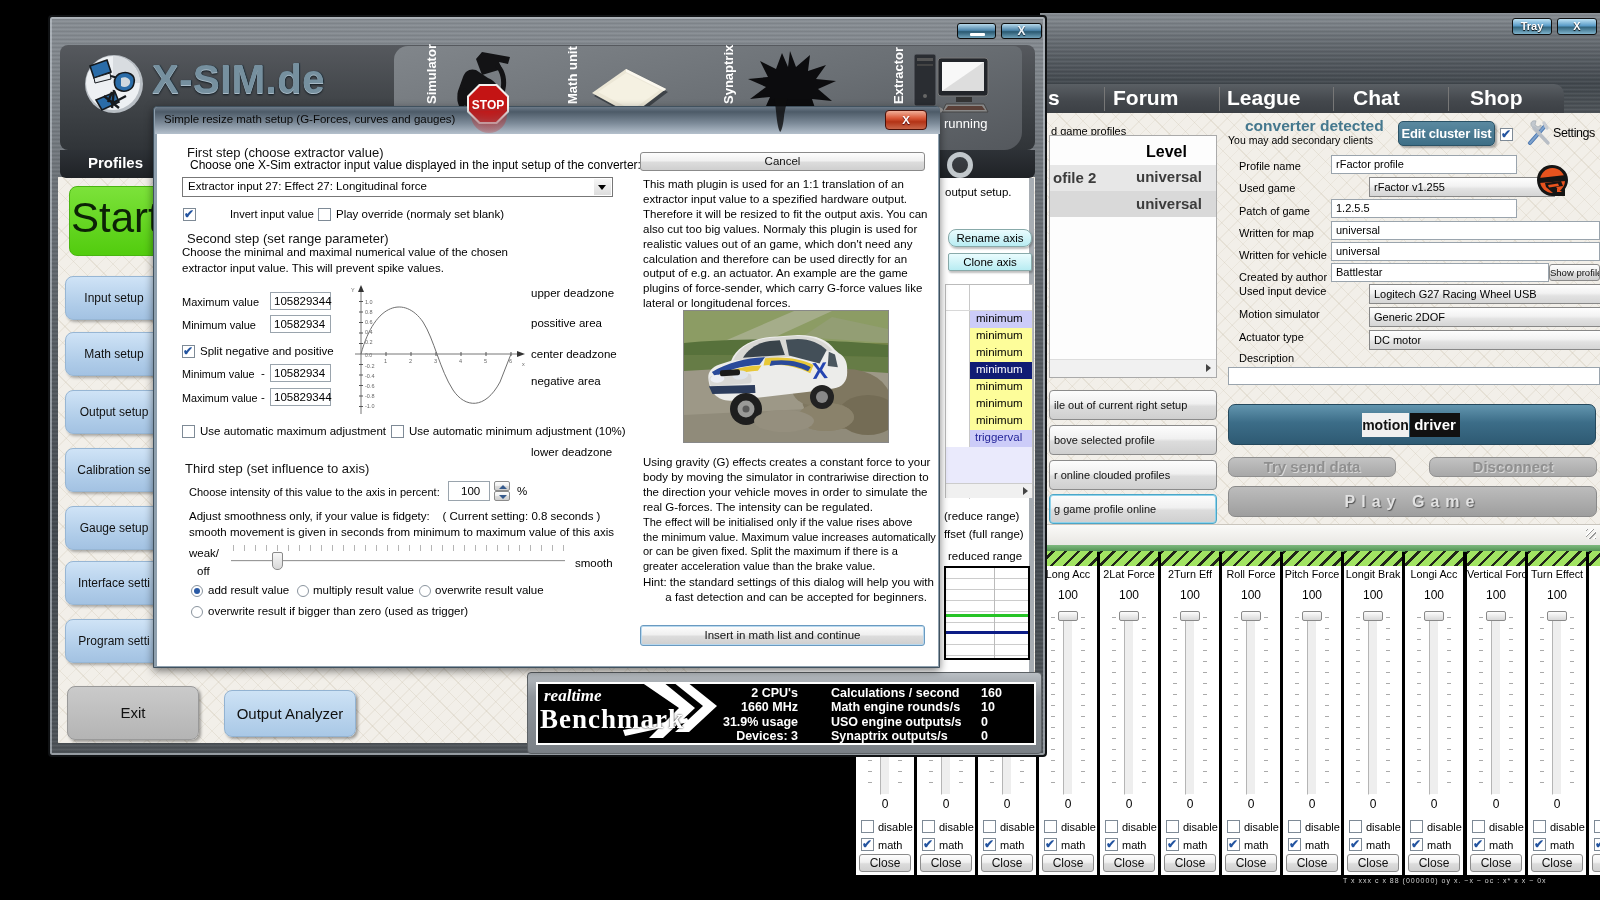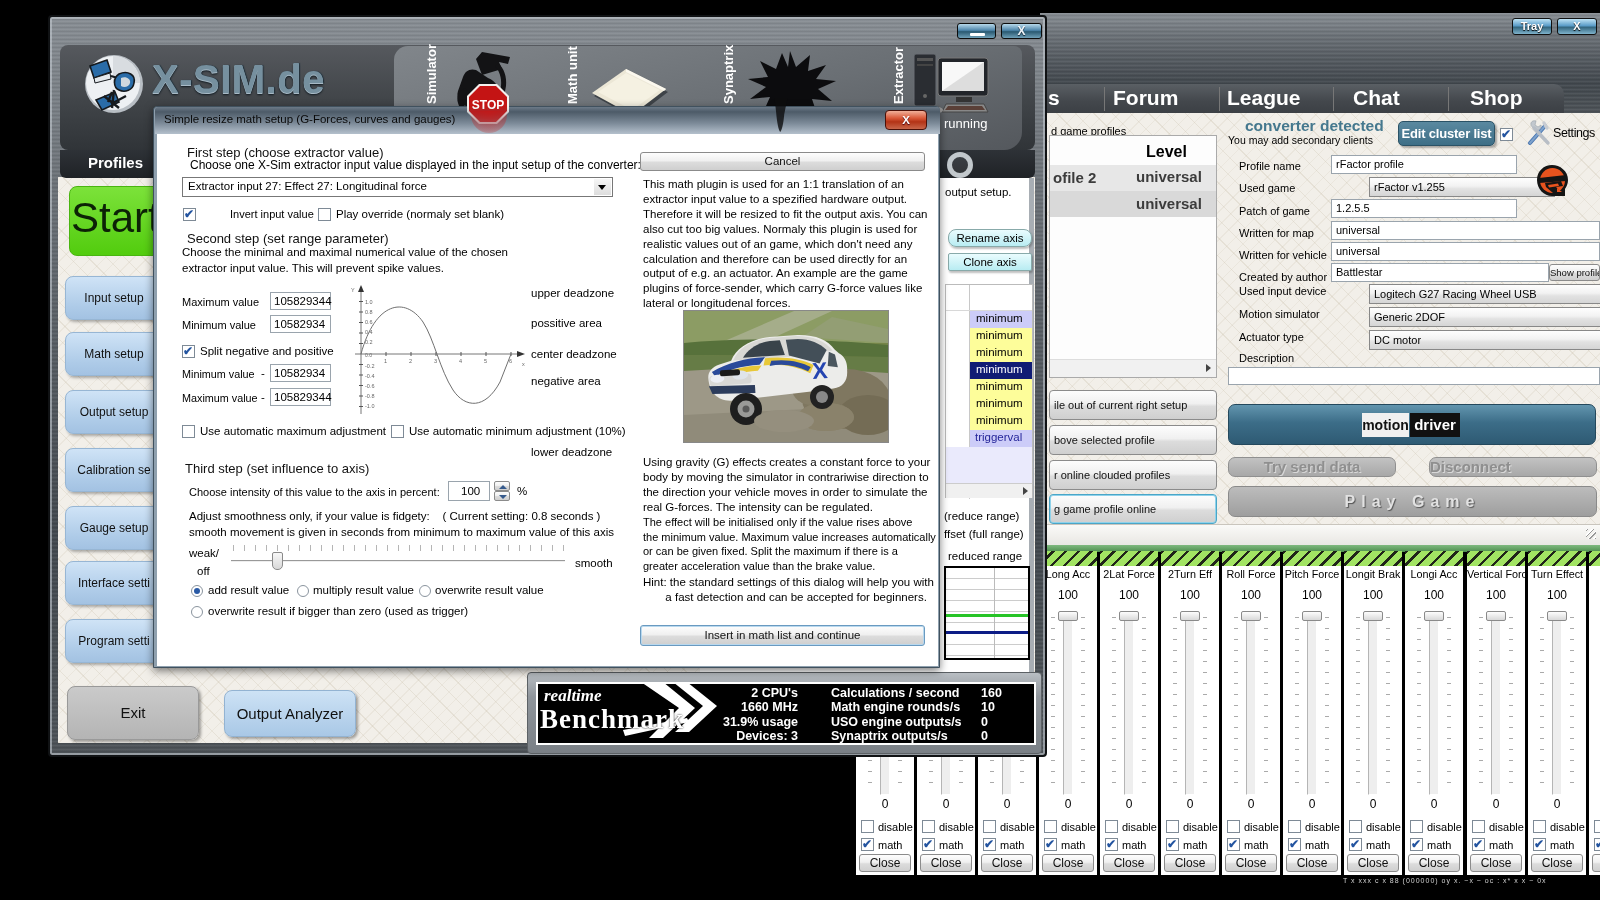--- a/index.html
+++ b/index.html
@@ -178,21 +178,21 @@
         <span class="arr"></span>
       </div>
     <div class="t" style="left:199px; top:339px; font-size:11px;">Description</div>
     <div class="sunken abs" style="left:188px; top:354px; width:372px; height:18px;"></div>
 
     <div class="abs" style="left:188px; top:391px; width:368px; height:41px; border-radius:7px; background:linear-gradient(180deg,#6295ae,#3c6d88 45%,#2e5a73); border:1px solid #24485c;">
       <span class="abs" style="left:133px; top:8px; width:47px; height:24px; background:#f0f0f0; color:#111; font-weight:bold; font-size:14px; text-align:center; line-height:24px;">motion</span>
       <span class="abs" style="left:181px; top:8px; width:50px; height:24px; background:#111; color:#fff; font-weight:bold; font-size:15px; text-align:center; line-height:24px;">driver</span>
     </div>
     <div class="abs" style="left:188px; top:444px; width:168px; height:20px; background:linear-gradient(180deg,#c2c2c2,#a8a8a8); border:1px solid #909090; border-radius:7px; color:#8f8f8f; font-weight:bold; font-size:15px; text-align:center; line-height:18px; text-shadow:1px 1px 0 #d8d8d8;">Try send data</div>
-    <div class="abs" style="left:389px; top:444px; width:168px; height:20px; background:linear-gradient(180deg,#c2c2c2,#a8a8a8); border:1px solid #909090; border-radius:7px; color:#8f8f8f; font-weight:bold; font-size:15px; text-align:left; line-height:18px; text-shadow:1px 1px 0 #d8d8d8;">Disconnect</div>
+    <div class="abs" style="left:389px; top:444px; width:168px; height:20px; background:linear-gradient(180deg,#c2c2c2,#a8a8a8); border:1px solid #909090; border-radius:7px; color:#8f8f8f; font-weight:bold; font-size:15px; text-align:center; line-height:18px; text-shadow:1px 1px 0 #d8d8d8;">Disconnect</div>
     <div class="abs" style="left:188px; top:473px; width:369px; height:31px; background:linear-gradient(180deg,#bcbcbc,#9e9e9e); border:1px solid #8a8a8a; border-radius:7px; color:#e2e2e2; font-weight:bold; font-size:16px; text-align:center; line-height:29px; letter-spacing:6px; text-shadow:1px 1px 1px #555;">Play Game</div>
     <div class="abs" style="left:546px; top:516px; width:10px; height:10px; background-image:repeating-linear-gradient(135deg,#fff 0 1px,#999 1px 2px, transparent 2px 4px);"></div>
   </div>
 
   <div id="faders" class="abs" style="z-index:2; left:0; top:0; width:1600px; height:900px;">
       <div class="abs" style="left:1038px; top:545px; width:562px; height:7px; background:linear-gradient(180deg,#7fb97f,#4e8e4e);"></div>
       <div class="fader" style="left:856px;">
         <div class="hz hazard"></div>
         <div class="lbl"></div>
         <div class="v100">100</div>

